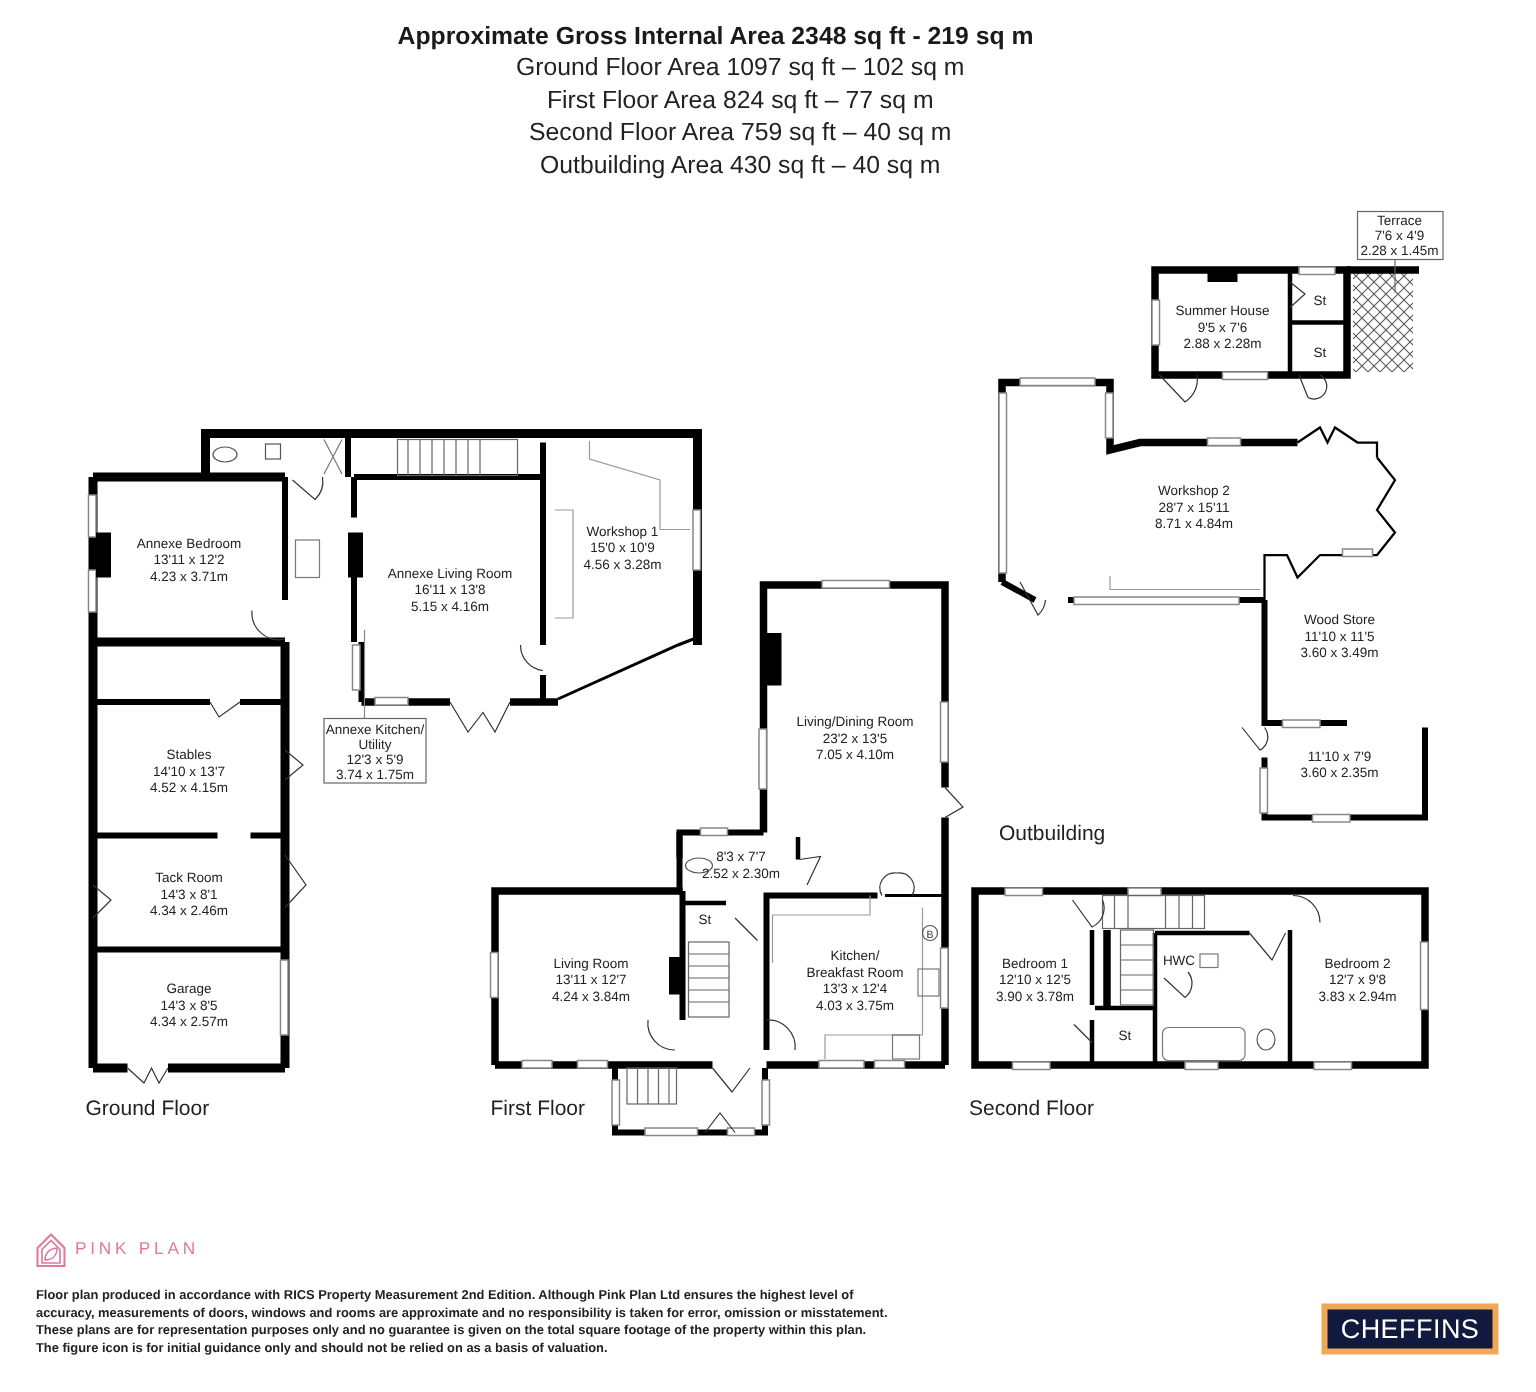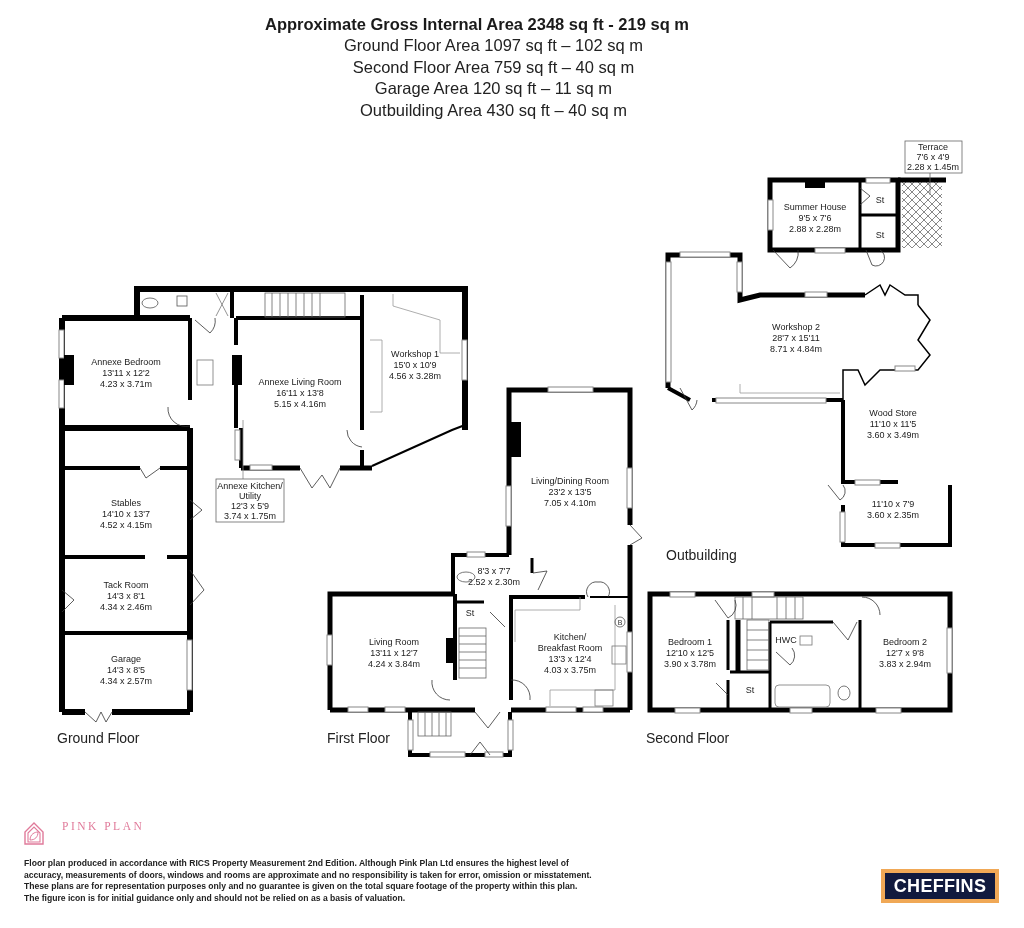--- a/index.html
+++ b/index.html
@@ -3,34 +3,34 @@
 <meta charset="utf-8">
 <style>
   html, body { margin:0; padding:0; background:#ffffff; }
   body { width:1024px; height:928px; position:relative; overflow:hidden; font-family:"Liberation Sans", sans-serif; color:#1a1a1a; }
   .header { position:absolute; left:0; top:14px; width:954px; text-align:center; }
   .header .line-bold { font-weight:bold; font-size:16.5px; line-height:21px; }
   .header .line { font-size:16.5px; line-height:21.5px; color:#222;margin-left:33px; }
   svg.plan { position:absolute; left:0; top:0; }
   .room-label { font-size:9px; text-anchor:middle; fill:#222; }
   .floor-label { font-size:14px; fill:#222; }
-  .footer-logo { position:absolute; left:22px; top:820px; display:flex; align-items:flex-start; gap:16px;font-family:Liberation Serif, serif; }
+  .footer-logo { position:absolute; left:22px; top:820px; display:flex; align-items:center; gap:4px; }
   .footer-logo .brand { color:#e07a9a; letter-spacing:2.5px; font-size:11.5px; }
   .disclaimer { position:absolute; left:24px; top:858px; width:570px; font-size:8.6px; line-height:11.5px; color:#222;font-weight:bold; }
   .agent-badge { position:absolute; left:881px; top:869px; width:118px; height:34px; background:#f0a856; display:flex; align-items:center; justify-content:center; }
-  .agent-badge span { display:flex; align-items:center; justify-content:center; background:#111a3e; color:#fff; font-weight:bold; font-size:18px; width:110px; height:26px; letter-spacing:0.3px; }
+  .agent-badge span { display:flex; align-items:center; justify-content:center; background:#111a3e; color:#fff; font-weight:normal; font-size:18px; width:110px; height:26px; letter-spacing:0.3px; }
 </style>
 </head>
 <body>
 
 <div class="header">
   <div class="line-bold">Approximate Gross Internal Area 2348 sq ft - 219 sq m</div>
   <div class="line">Ground Floor Area 1097 sq ft – 102 sq m</div>
+  <div class="line">First Floor Area 824 sq ft – 77 sq m</div>
   <div class="line">Second Floor Area 759 sq ft – 40 sq m</div>
-  <div class="line">Garage Area 120 sq ft – 11 sq m</div>
   <div class="line">Outbuilding Area 430 sq ft – 40 sq m</div>
 </div>
 
 <svg class="plan" width="1024" height="928" viewBox="0 0 1024 928">
   <defs>
     <pattern id="hatch" width="8" height="8" patternUnits="userSpaceOnUse">
       <path d="M0,0 L8,8 M8,0 L0,8" stroke="#555" stroke-width="0.7"></path>
     </pattern>
   </defs>
 

